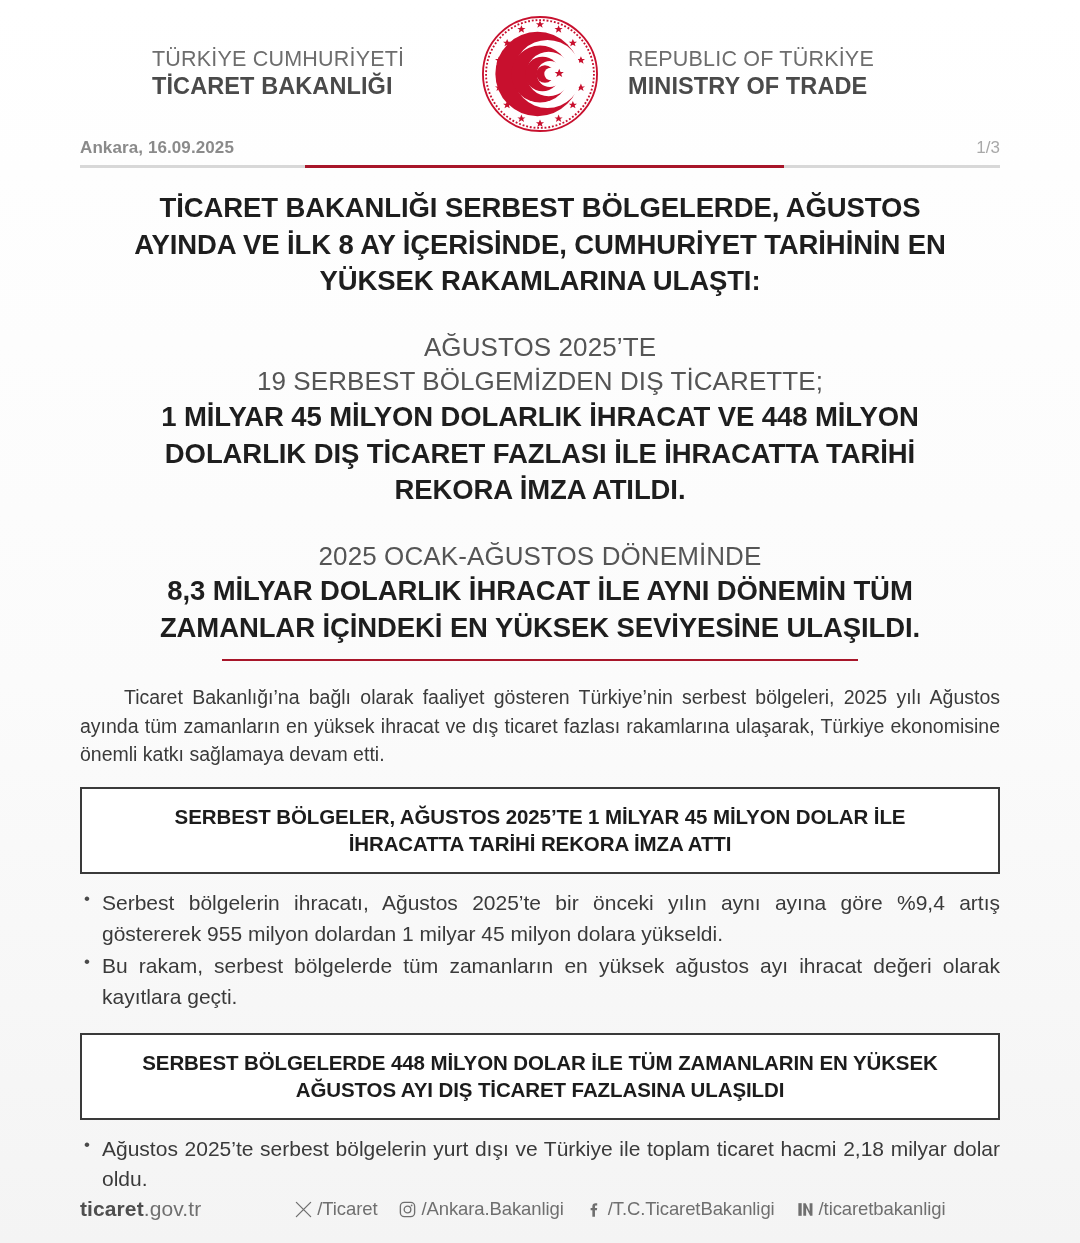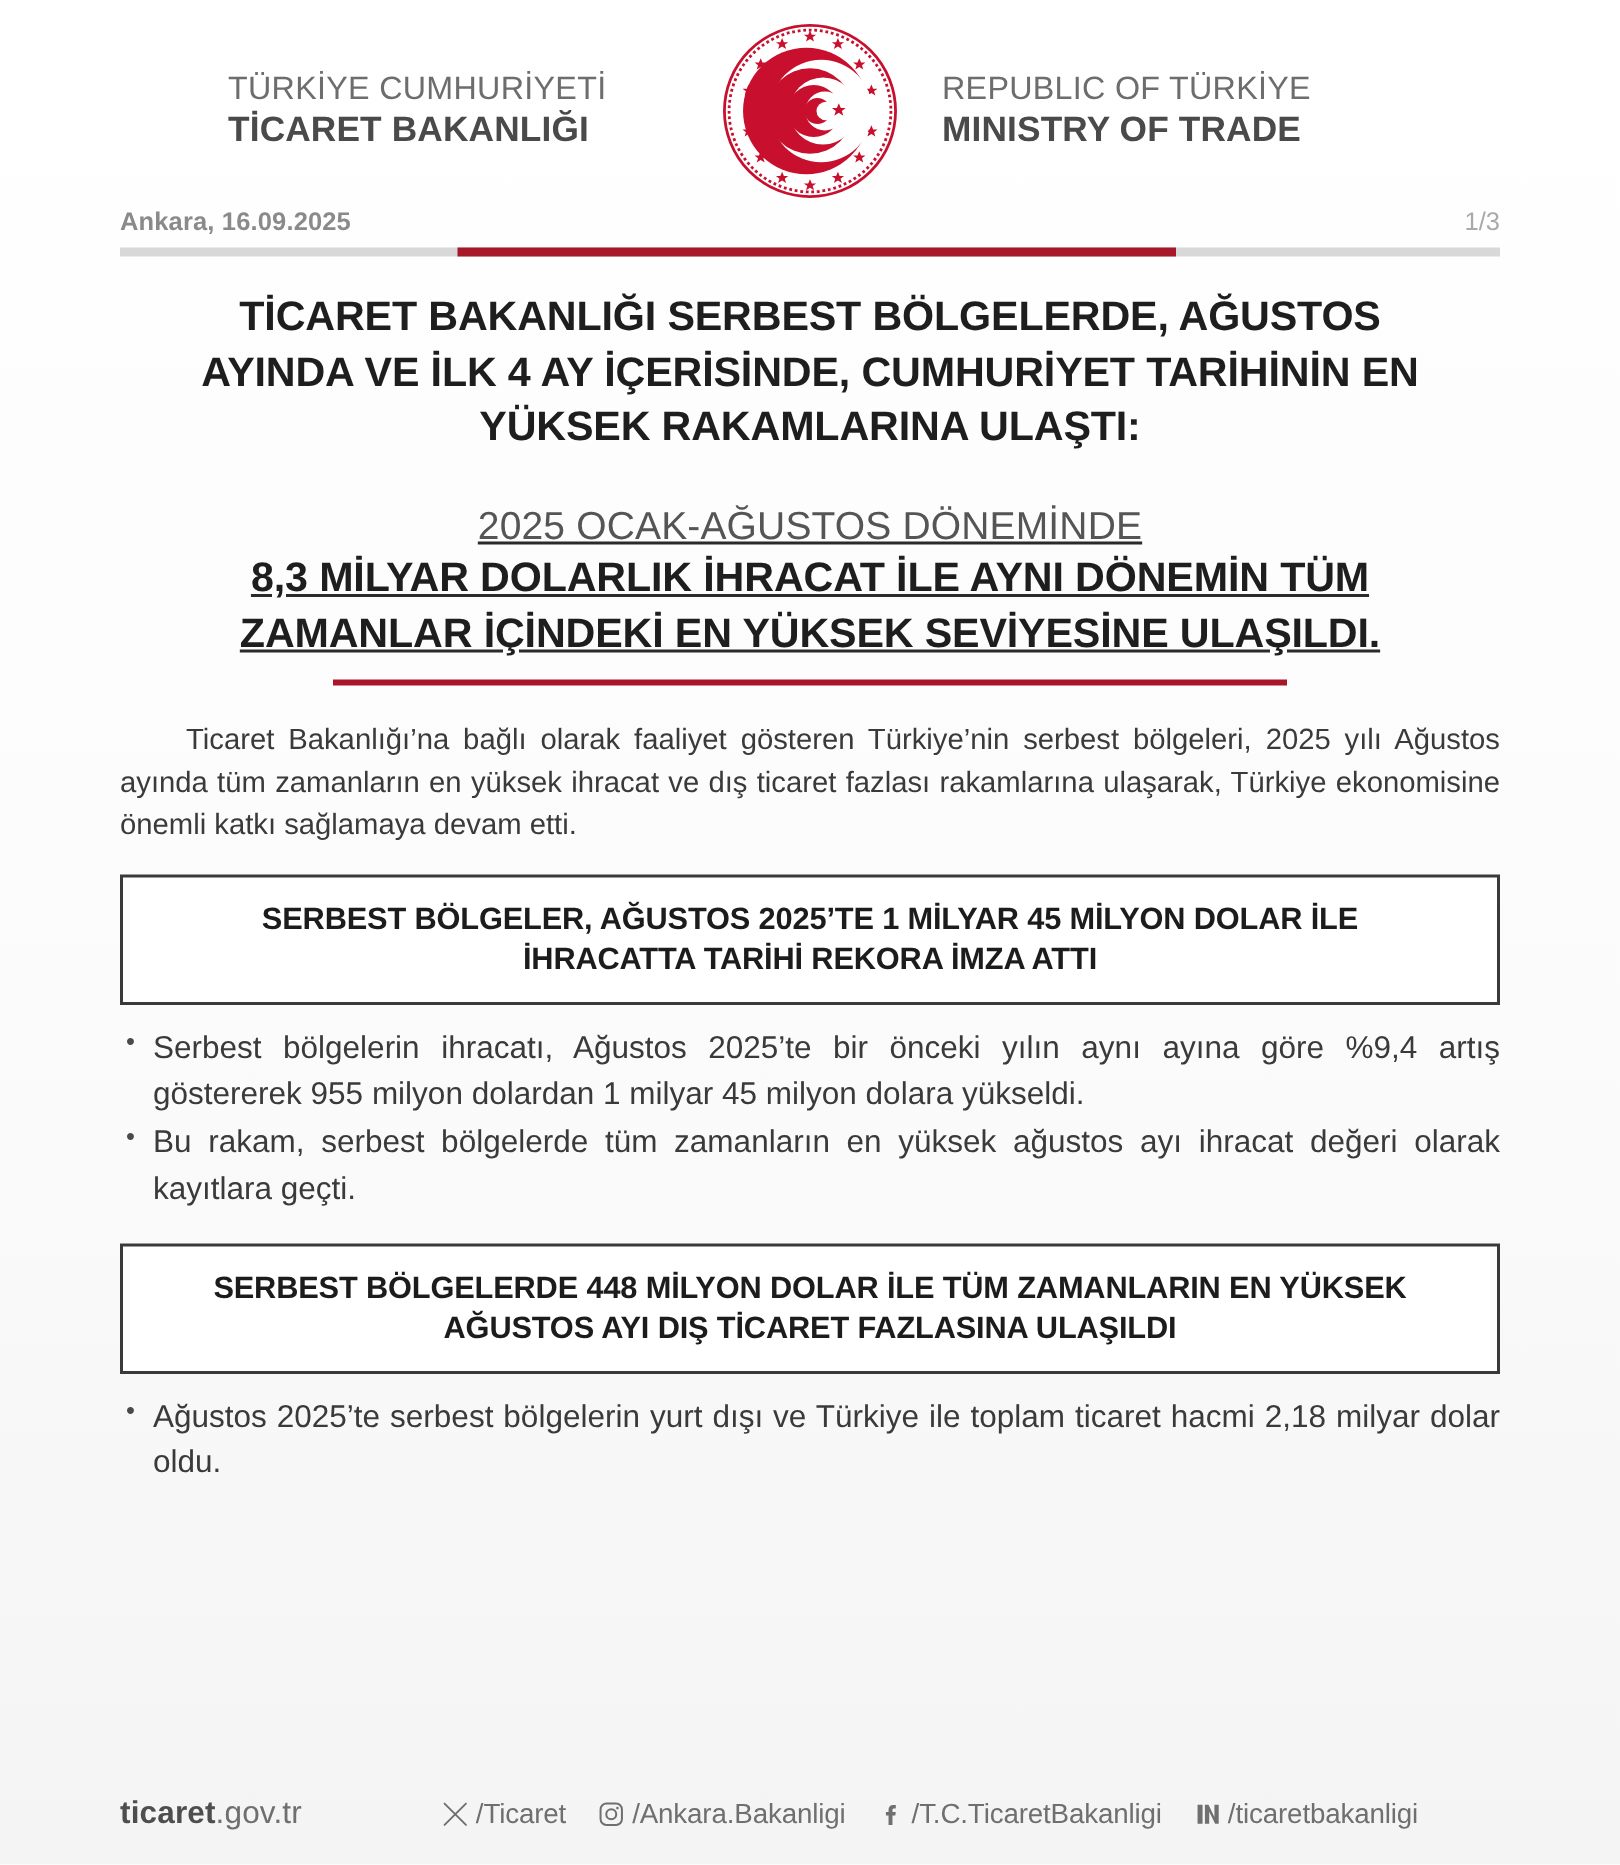--- a/index.html
+++ b/index.html
@@ -127,21 +127,20 @@
     font-size: 27.5px;
     font-weight: 800;
     line-height: 1.33;
     color: #1e1e1e;
     letter-spacing: -0.1px;
     padding: 0 10px;
   }
   .sub-block-2 {
     margin-top: 30px;
     text-align: center;
-    text-decoration: underline;
   }
   .red-underline {
     width: 636px;
     height: 4px;
     background: #a8162a;
     margin: 13px auto 0 auto;
   }
 
   
   .intro {
@@ -331,24 +330,31 @@
   <div class="date-row">
     <div class="date-text">Ankara, 16.09.2025</div>
     <div class="page-num">1/3</div>
   </div>
   <div class="rule-bar">
     <div class="accent"></div>
   </div>
 
   <div class="headline-block">
     <div class="h-main">TİCARET BAKANLIĞI SERBEST BÖLGELERDE, AĞUSTOS</div>
-    <div class="h-main">AYINDA VE İLK 4 AY İÇERİSİNDE, CUMHURİYET TARİHİNİN EN</div>
+    <div class="h-main">AYINDA VE İLK 8 AY İÇERİSİNDE, CUMHURİYET TARİHİNİN EN</div>
     <div class="h-main">YÜKSEK RAKAMLARINA ULAŞTI:</div>
   </div>
 
+  <div class="sub-block">
+    <div class="sub-light">AĞUSTOS 2025’TE</div>
+    <div class="sub-light">19 SERBEST BÖLGEMİZDEN DIŞ TİCARETTE;</div>
+    <div class="sub-bold">1 MİLYAR 45 MİLYON DOLARLIK İHRACAT VE 448 MİLYON</div>
+    <div class="sub-bold">DOLARLIK DIŞ TİCARET FAZLASI İLE İHRACATTA TARİHİ</div>
+    <div class="sub-bold">REKORA İMZA ATILDI.</div>
+  </div>
 
   <div class="sub-block-2">
     <div class="sub-light">2025 OCAK-AĞUSTOS DÖNEMİNDE</div>
     <div class="sub-bold">8,3 MİLYAR DOLARLIK İHRACAT İLE AYNI DÖNEMİN TÜM</div>
     <div class="sub-bold">ZAMANLAR İÇİNDEKİ EN YÜKSEK SEVİYESİNE ULAŞILDI.</div>
   </div>
   <div class="red-underline"></div>
 
   <div class="intro">Ticaret Bakanlığı’na bağlı olarak faaliyet gösteren Türkiye’nin serbest bölgeleri, 2025 yılı Ağustos ayında tüm zamanların en yüksek ihracat ve dış ticaret fazlası rakamlarına ulaşarak, Türkiye ekonomisine önemli katkı sağlamaya devam etti.</div>
 

